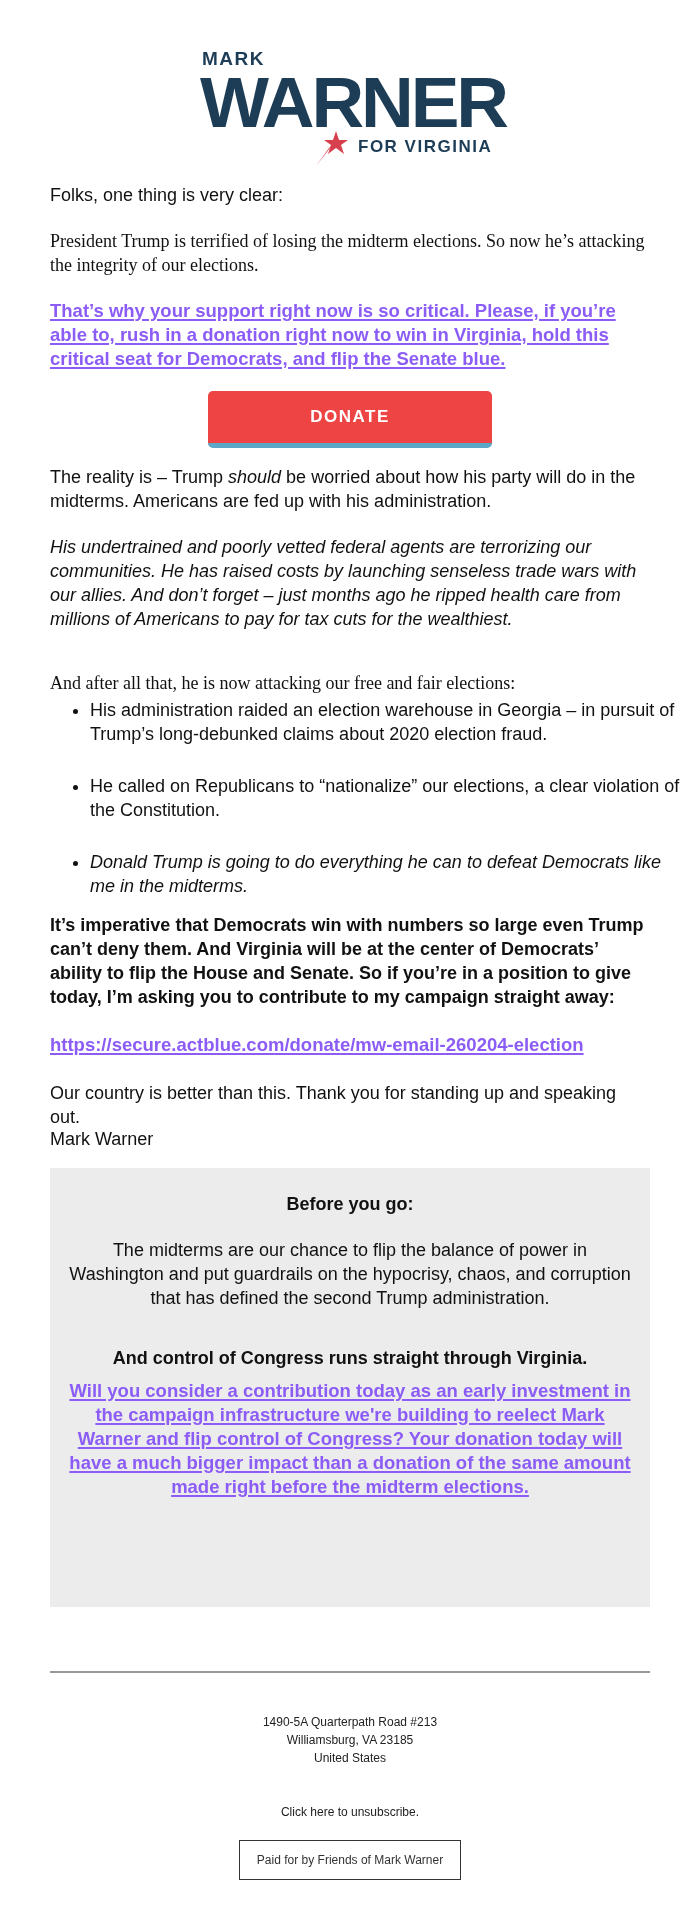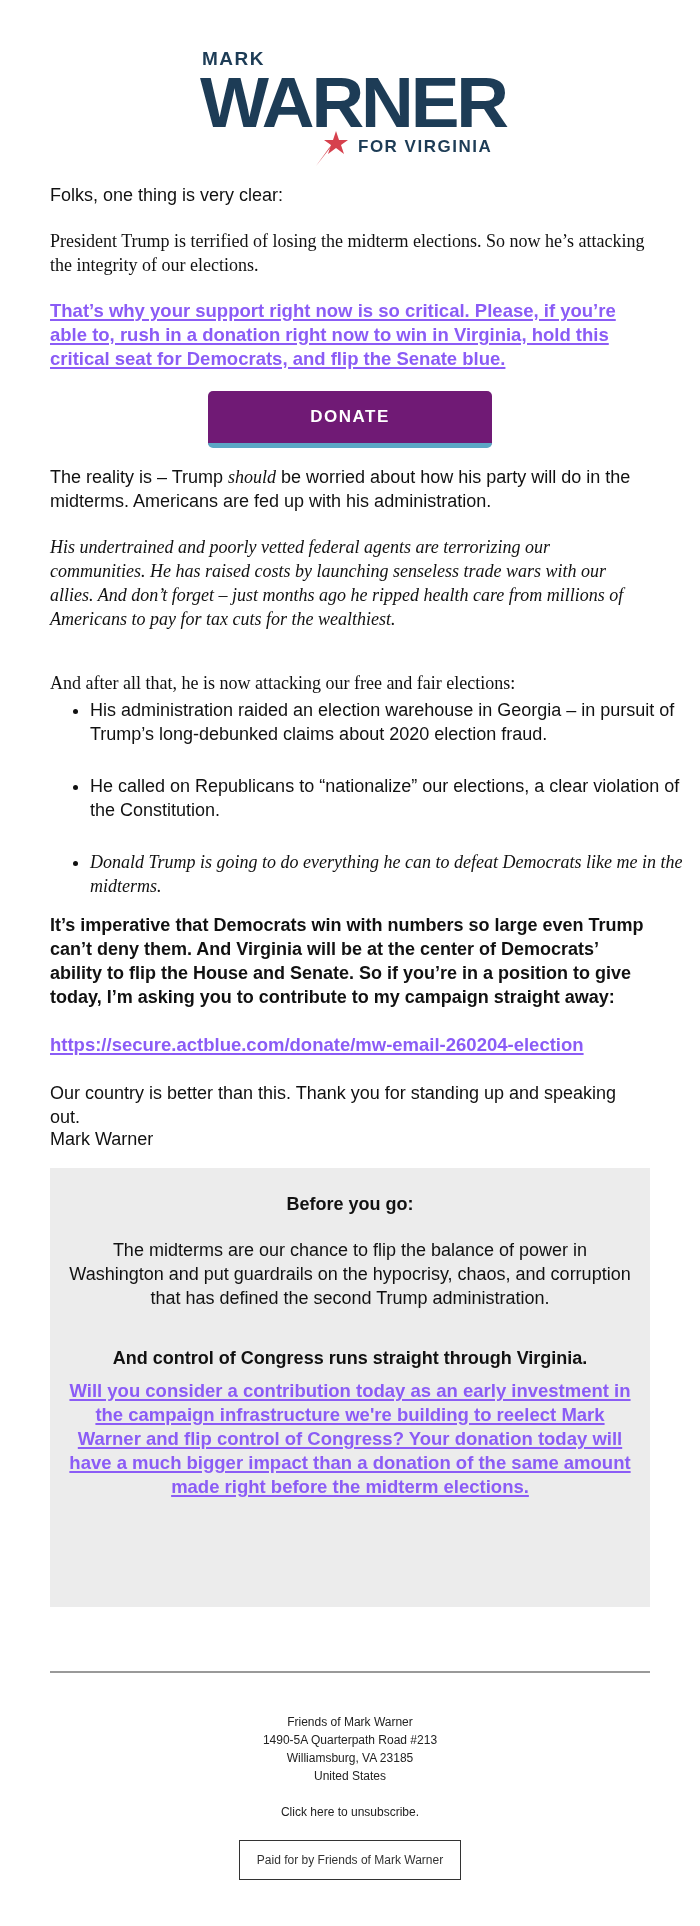--- a/index.html
+++ b/index.html
@@ -6,25 +6,25 @@
     body { width: 700px; height: 1926px; position: relative; overflow: hidden;
       font-family: "Liberation Sans", sans-serif; color: #111111; }
     .wrap { position: absolute; left: 50px; width: 600px; top: 0; }
 
     .logo { position: absolute; left: 150px; top: 45px; width: 310px; height: 122px; }
     .logo svg { display: block; }
 
     p { margin: 0; font-size: 18px; line-height: 24px; }
     .blk { position: absolute; left: 0; width: 600px; }
     .b { font-weight: bold; }
-    .i { font-style: italic; font-family: Liberation Serif, serif; }
+    .i { font-style: italic; }
     a.cta-link { color: #8b5cf6; font-weight: bold; text-decoration: underline; text-underline-offset: 2px;
       text-decoration-thickness: 2px; font-size: 18.5px; }
 
-    .btn { position: absolute; left: 158px; width: 284px; height: 52px; background: #701a75;
+    .btn { position: absolute; left: 158px; width: 284px; height: 52px; background: #ef4444;
       border-radius: 5px; border-bottom: 5px solid #5ba7c5; color: #ffffff; font-weight: bold;
       font-size: 17px; letter-spacing: 1.5px; text-align: center; line-height: 52px; cursor: pointer; }
 
     ul.bullets { position: absolute; left: 0; width: 600px; margin: 0; padding: 0 0 0 40px; list-style: disc; }
     ul.bullets li { font-size: 18px; line-height: 24px; margin-bottom: 28px; padding-left: 0px; }
 
     .gray { position: absolute; left: 0; width: 600px; top: 1168px; height: 439px; background: #ececec; }
     .gray .c { position: absolute; left: 18px; width: 564px; text-align: center; }
 
     .divider { position: absolute; left: 0; width: 600px; top: 1671px; height: 0; border-top: 2px solid #999999; }
@@ -87,21 +87,20 @@
     <p class="c" style="top:70px;">The midterms are our chance to flip the balance of power in Washington and put guardrails on the hypocrisy, chaos, and corruption that has defined the second Trump administration.</p>
     <p class="c b" style="top:164px;margin-top:14px;">And control of Congress runs straight through Virginia.</p>
     <p class="c" style="top:211px;">
       <a class="cta-link" href="#">Will you consider a contribution today as an early investment in the campaign infrastructure we're building to reelect Mark Warner and flip control of Congress? Your donation today will have a much bigger impact than a donation of the same amount made right before the midterm elections.</a>
     </p>
   </div>
 
   <div class="divider"></div>
 
   <div class="foot" style="top:1713px;">
-    <div>Friends of Mark Warner</div>
     <div>1490-5A Quarterpath Road #213</div>
     <div>Williamsburg, VA 23185</div>
     <div>United States</div>
   </div>
 
   <div class="foot" style="top:1803px;">Click here to unsubscribe.</div>
 
   <div class="paid">Paid for by Friends of Mark Warner</div>
 
 </div>

